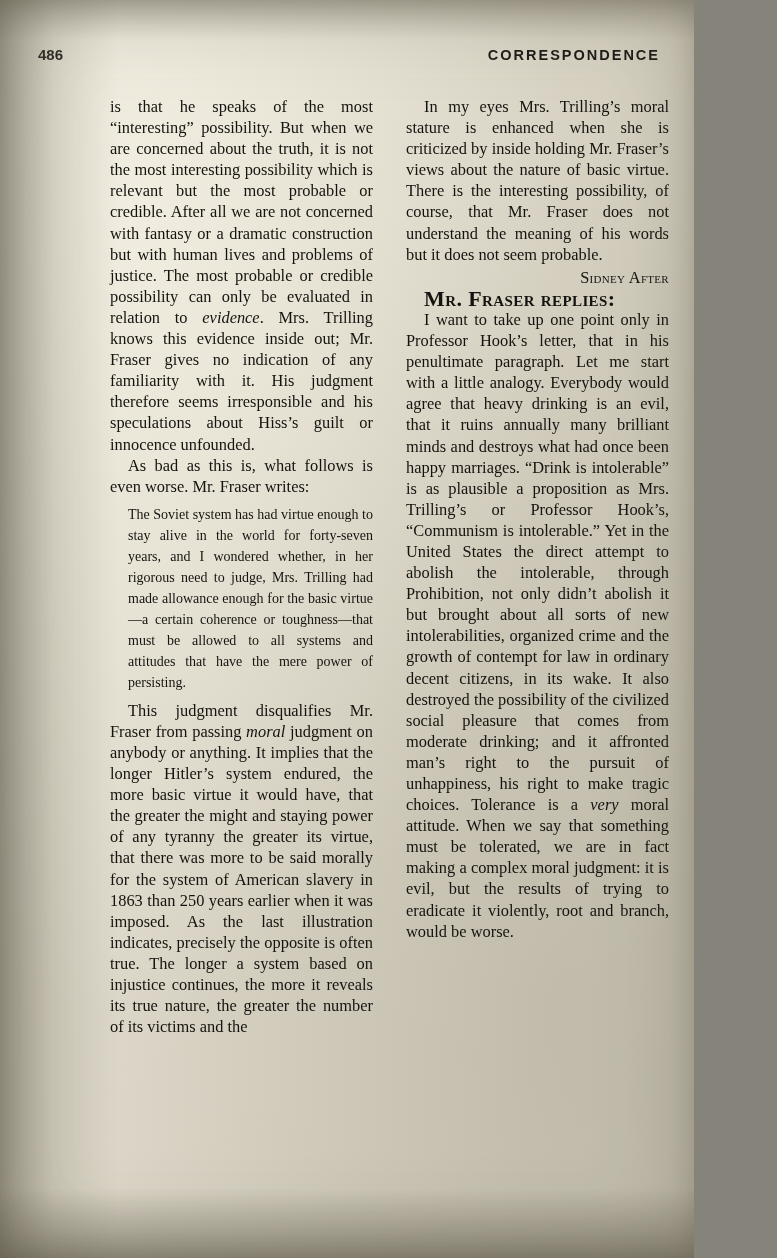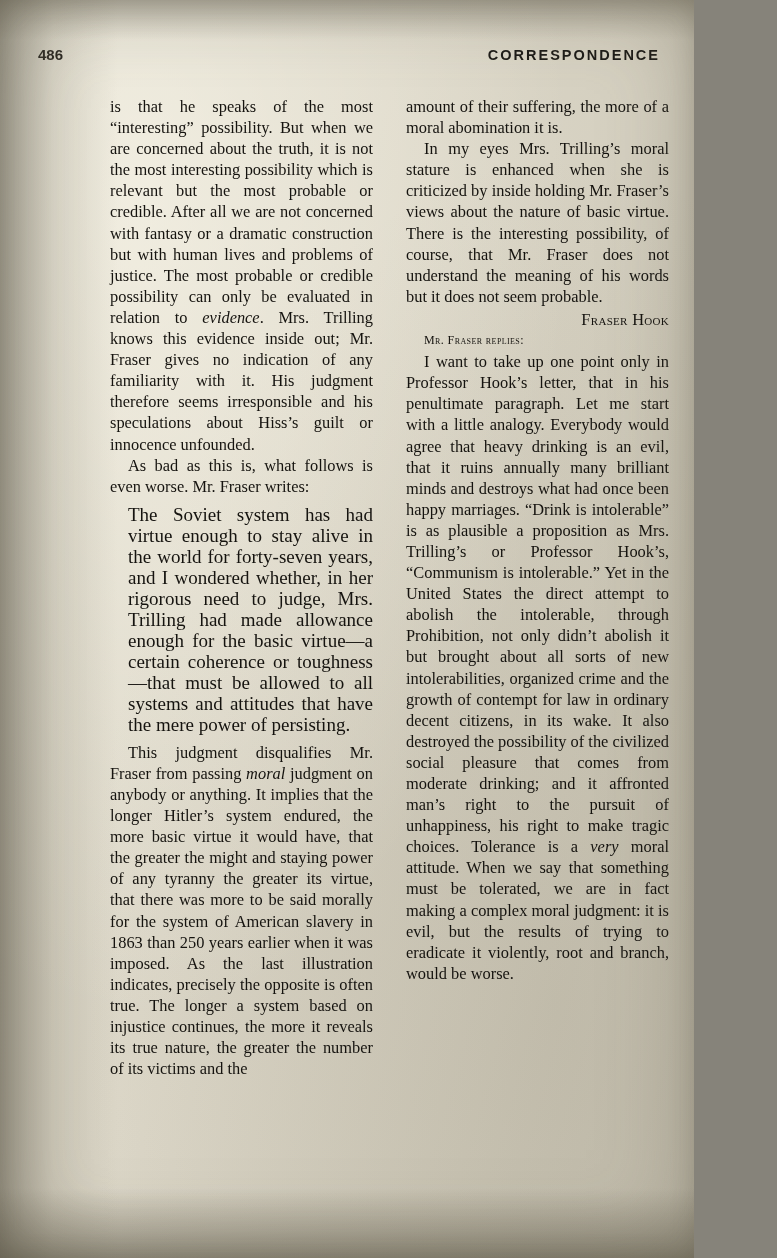--- a/index.html
+++ b/index.html
@@ -98,41 +98,42 @@
   .col p {
     margin: 0;
     text-indent: 18px;
   }
   .col p.cont {
     text-indent: 0;
   }
   blockquote.excerpt {
     margin: 7px 0 7px 0;
     padding: 0 0 0 18px;
-    font-size: 19px;
+    font-size: 14px;
     line-height: 21.0px;
     text-align: justify;
   }
   blockquote.excerpt p {
     margin: 0;
     text-indent: 0;
   }
   .sig {
     margin-top: 2px;
     text-align: right;
     font-variant: small-caps;
     font-size: 16.4px;
     letter-spacing: 0.3px;
   }
   .replies-head {
     margin-top: 3px;
     font-variant: small-caps;
-    font-size: 12px;
+    font-size: 22px;
     letter-spacing: 0.4px;
     text-indent: 0;
+    font-weight: bold;
   }
   em { font-style: italic; font-family: Liberation Serif, serif; }
 </style>
 </head>
 <body>
 
 <div class="page">
 
   <div class="header">
     <div class="folio">486</div>
@@ -147,25 +148,24 @@
       <p><span>As bad as this is, what follows is even worse. Mr. Fraser writes:</span></p>
 
       <blockquote class="excerpt">
         <p>The Soviet system has had virtue enough to stay alive in the world for forty-seven years, and I wondered whether, in her rigorous need to judge, Mrs. Trilling had made allowance enough for the basic virtue—a certain coherence or toughness—that must be allowed to all systems and attitudes that have the mere power of persisting.</p>
       </blockquote>
 
       <p><span>This judgment disqualifies Mr. Fraser from passing </span><em>moral</em><span> judgment on anybody or anything. It implies that the longer Hitler’s system endured, the more basic virtue it would have, that the greater the might and staying power of any tyranny the greater its virtue, that there was more to be said morally for the system of American slavery in 1863 than 250 years earlier when it was imposed. As the last illustration indicates, precisely the opposite is often true. The longer a system based on injustice continues, the more it reveals its true nature, the greater the number of its victims and the</span></p>
     </div>
 
     <div class="col">
-      <p class="cont">amount of their suffering, the more of a moral abomination it is.</p>
 
       <p>In my eyes Mrs. Trilling’s moral stature is enhanced when she is criticized by inside holding Mr. Fraser’s views about the nature of basic virtue. There is the interesting possibility, of course, that Mr. Fraser does not understand the meaning of his words but it does not seem probable.</p>
 
-      <div class="sig">Fraser Hook</div>
+      <div class="sig">Sidney After</div>
 
       <p class="replies-head">Mr. Fraser replies:</p>
 
       <p><span>I want to take up one point only in Professor Hook’s letter, that in his penultimate paragraph. Let me start with a little analogy. Everybody would agree that heavy drinking is an evil, that it ruins annually many brilliant minds and destroys what had once been happy marriages. “Drink is intolerable” is as plausible a proposition as Mrs. Trilling’s or Professor Hook’s, “Communism is intolerable.” Yet in the United States the direct attempt to abolish the intolerable, through Prohibition, not only didn’t abolish it but brought about all sorts of new intolerabilities, organized crime and the growth of contempt for law in ordinary decent citizens, in its wake. It also destroyed the possibility of the civilized social pleasure that comes from moderate drinking; and it affronted man’s right to the pursuit of unhappiness, his right to make tragic choices. Tolerance is a </span><em>very</em><span> moral attitude. When we say that something must be tolerated, we are in fact making a complex moral judgment: it is evil, but the results of trying to eradicate it violently, root and branch, would be worse.</span></p>
 
     </div>
 
   </div>
 
   <div class="edge-left"></div>

